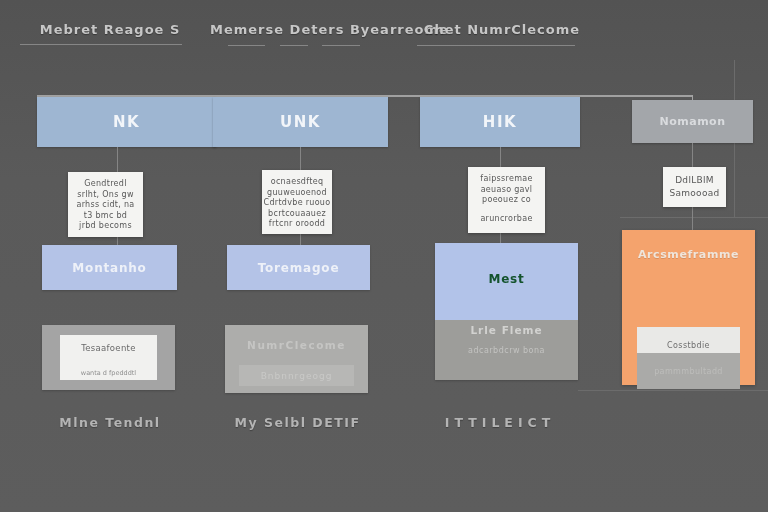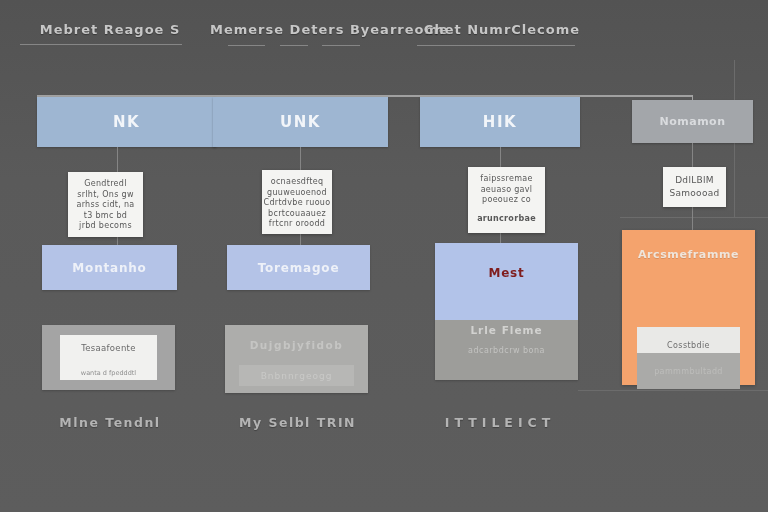--- a/index.html
+++ b/index.html
@@ -73,23 +73,23 @@
     letter-spacing: 0.8px;
     display: flex; align-items: center; justify-content: center;
     box-shadow: 0 1px 2px rgba(0,0,0,0.2);
   }
 
   
   .stack { position: absolute; box-shadow: 0 1px 2px rgba(0,0,0,0.2); }
   .stack .blue {
     background: #b2c3e9;
     height: 77px;
-    color: #7f1d1d;
+    color: #14532d;
     font-size: 12px; font-weight: 600; letter-spacing: 0.8px;
-    text-align: center; padding-top: 23px;
+    text-align: center; padding-top: 29px;
   }
   .stack .graysec {
     background: #9d9d9a;
     height: 60px;
     text-align: center;
   }
   .stack .graysec .l1 { color: #d2d2d0; font-size: 10.5px; font-weight: 600; letter-spacing: 1px; padding-top: 4px; }
   .stack .graysec .l2 { color: #c3c3c1; font-size: 8px; letter-spacing: 0.5px; padding-top: 10px; }
 
   
@@ -209,21 +209,21 @@
     <div class="ln">ocnaesdfteq</div>
     <div class="ln">guuweuoenod</div>
     <div class="ln">Cdrtdvbe ruouo</div>
     <div class="ln">bcrtcouaauez</div>
     <div class="ln">frtcnr oroodd</div>
   </div>
   <div class="note" style="left:468px; top:167px; width:77px; height:66px;">
     <div class="ln">faipssremae</div>
     <div class="ln">aeuaso gavl</div>
     <div class="ln">poeouez co</div>
-    <div class="ln" style="margin-top:8px;font-weight:bold;">aruncrorbae</div>
+    <div class="ln" style="margin-top:8px;">aruncrorbae</div>
   </div>
   <div class="note two" style="left:663px; top:167px; width:63px; height:40px;">
     <div class="ln">DdlLBlM</div>
     <div class="ln">Samoooad</div>
   </div>
 
   <div class="midbox" style="left:42px; top:245px; width:135px; height:45px;">
     <span>Montanho</span>
   </div>
   <div class="midbox" style="left:227px; top:245px; width:143px; height:45px;">
@@ -244,21 +244,21 @@
     <div class="bar bar2">pammmbultadd</div>
   </div>
 
   <div class="plate1" style="left:42px; top:325px; width:133px; height:65px;">
     <div class="card">
       <div class="ttl">Tesaafoente</div>
       <div class="fn">wanta d fpedddtl</div>
     </div>
   </div>
   <div class="plate2" style="left:225px; top:325px; width:143px; height:68px;">
-    <div class="l1">Dujgbjyfidob</div>
+    <div class="l1">NumrClecome</div>
     <div class="bar">Bnbnnrgeogg</div>
   </div>
 
   <div class="foot" style="left:30px;  width:160px; letter-spacing:1.5px;">Mlne Tendnl</div>
-  <div class="foot" style="left:205px; width:185px; letter-spacing:1.5px;">My Selbl TRIN</div>
+  <div class="foot" style="left:205px; width:185px; letter-spacing:1.5px;">My Selbl DETIF</div>
   <div class="foot" style="left:405px; width:190px; letter-spacing:5px;">ITTILEICT</div>
 
 </div>
 
 </body></html>

